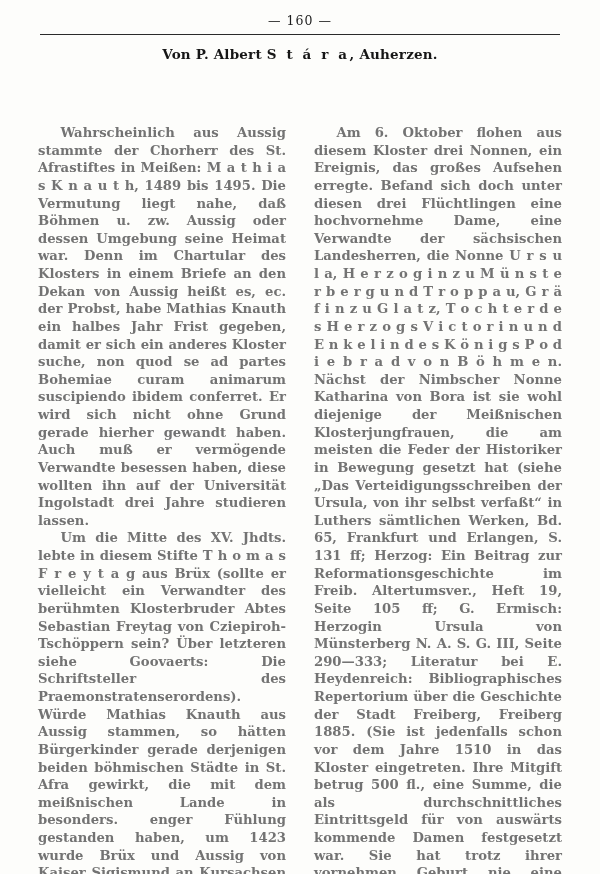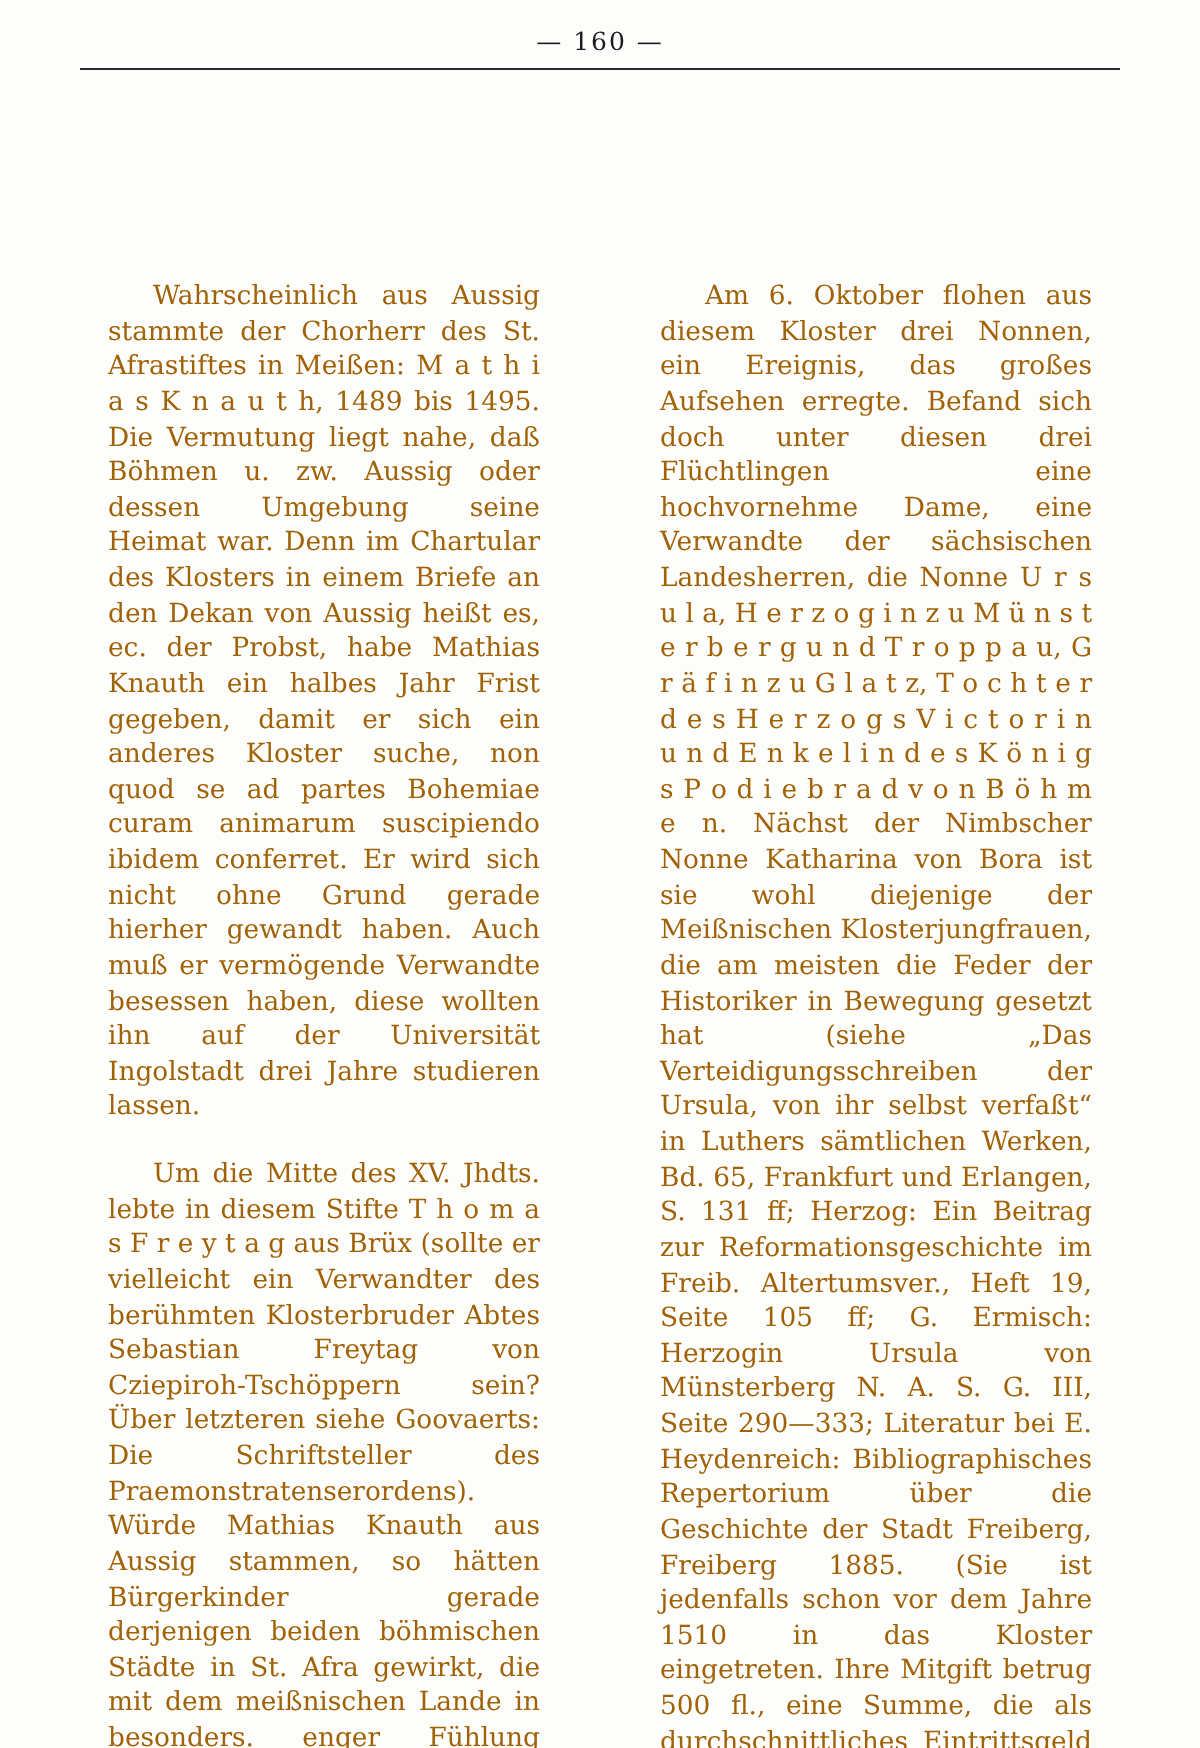--- a/index.html
+++ b/index.html
@@ -62,45 +62,49 @@
     left: 38px;
     top: 124px;
     width: 524px;
     display: flex;
     justify-content: space-between;
   }
   .col {
     width: 248px;
   }
   .col p {
-    margin: 16px;
+    margin: 0;
     font-size: 13.2px;
     line-height: 1.335;
     text-align: justify;
     text-justify: inter-word;
     text-indent: 1.7em;
     hyphens: manual;
-    color: #a16207;
+    color: #737373;
+    font-weight: bold;
   }
   .col p.noindent {
     text-indent: 0;
   }
   .col p + p {
     margin-top: 0px;
   }
 </style>
 </head>
 <body>
 
 <div class="page">
 
   <div class="page-number">— 160 —</div>
   <div class="rule"></div>
 
 
+  <div class="byline">
+    <span>Von P. Albert </span><span class="spaced">S t á r a</span><span>, Auherzen.</span>
+  </div>
 
   <div class="columns">
 
     <div class="col">
       <p>Wahrscheinlich aus Aussig stammte der Chorherr des St. Afrastiftes in Meißen: M a t h i a s  K n a u t h, 1489 bis 1495. Die Vermutung liegt nahe, daß Böhmen u. zw. Aussig oder dessen Umgebung seine Heimat war. Denn im Chartular des Klosters in einem Briefe an den Dekan von Aussig heißt es, ec. der Probst, habe Mathias Knauth ein halbes Jahr Frist gegeben, damit er sich ein anderes Kloster suche, non quod se ad partes Bohemiae curam animarum suscipiendo ibidem conferret. Er wird sich nicht ohne Grund gerade hierher gewandt haben. Auch muß er vermögende Verwandte besessen haben, diese wollten ihn auf der Universität Ingolstadt drei Jahre studieren lassen.</p>
       <p>Um die Mitte des XV. Jhdts. lebte in diesem Stifte T h o m a s  F r e y t a g aus Brüx (sollte er vielleicht ein Verwandter des berühmten Klosterbruder Abtes Sebastian Freytag von Cziepiroh-Tschöppern sein? Über letzteren siehe Goovaerts: Die Schriftsteller des Praemonstratenserordens). Würde Mathias Knauth aus Aussig stammen, so hätten Bürgerkinder gerade derjenigen beiden böhmischen Städte in St. Afra gewirkt, die mit dem meißnischen Lande in besonders. enger Fühlung gestanden haben, um 1423 wurde Brüx und Aussig von Kaiser Sigismund an Kursachsen verpfändet (siehe Kämmel: Grundlage der sächsischen Geschichte Seite 14).</p>
       <p>Im Freiberger Marien-Magdalenen-Kloster von der Buße war die Nonne M a r g a r e t h e  v o n  B u n a w, eine Tochter des Herrn Rudolf von Bünau auf T e t s c h e n; sie war im</p>
     </div>
 
     <div class="col">

